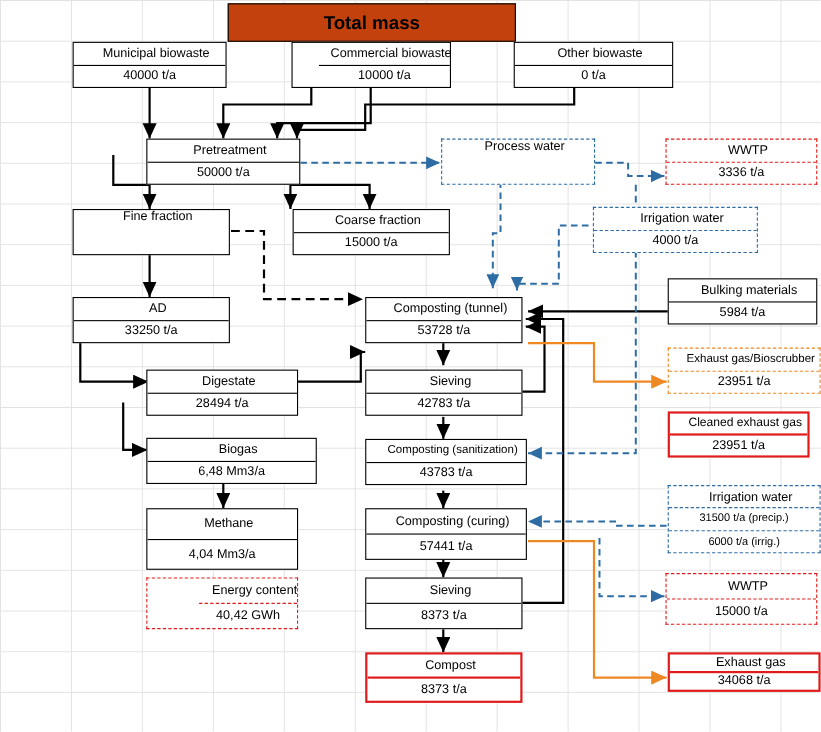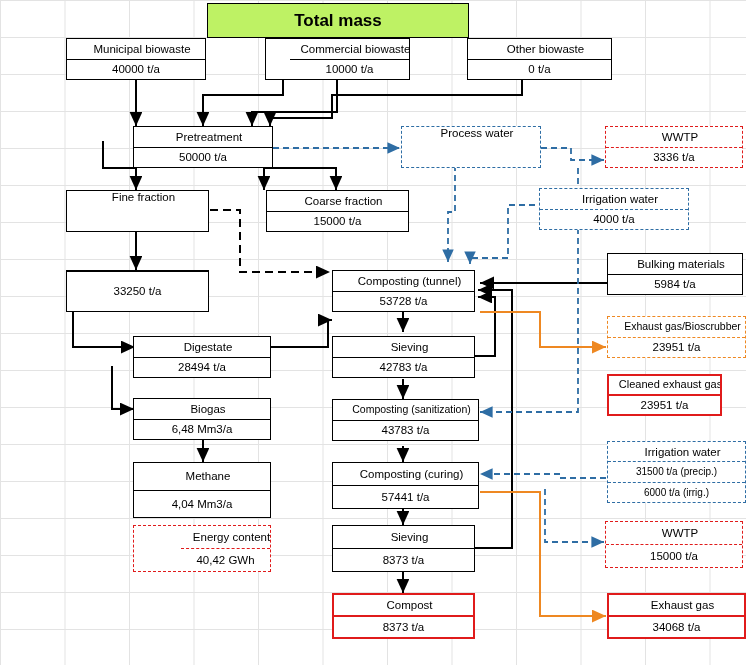--- a/index.html
+++ b/index.html
@@ -35,21 +35,21 @@
     text-align:center;
     line-height:1.05;
     white-space:nowrap;
   }
   .node .t{font-size:11.5px;color:#000;margin-left:12px;}
   .node .v{font-size:11.5px;color:#000;border-top:1.5px solid #000;}
 
   
   .title{
     position:absolute;
-    background:#bef264;
+    background:#c2410c;
     border:1.5px solid #000;
     display:flex;align-items:center;justify-content:center;
     font-size:17px;font-weight:bold;color:#000;
     z-index:2;
   }
   
   .blue{border:1.7px dashed #2e6da4;}
   .blue .v{border-top:1.7px dashed #2e6da4;}
   
   .red{border:1.7px dashed #e01b1b;}
@@ -193,20 +193,21 @@
 <div class="node" style="left:266px;top:190px;width:143px;height:42px;">
   <div class="t">Coarse fraction</div>
   <div class="v">15000 t/a</div>
 </div>
 <div class="node blue" style="left:539px;top:188px;width:150px;height:42px;">
   <div class="t">Irrigation water</div>
   <div class="v">4000 t/a</div>
 </div>
 
 <div class="node" style="left:66px;top:270px;width:143px;height:42px;">
+  <div class="t">AD</div>
   <div class="v">33250 t/a</div>
 </div>
 <div class="node" style="left:332px;top:270px;width:143px;height:42px;">
   <div class="t">Composting (tunnel)</div>
   <div class="v">53728 t/a</div>
 </div>
 <div class="node" style="left:607px;top:253px;width:136px;height:42px;">
   <div class="t">Bulking materials</div>
   <div class="v">5984 t/a</div>
 </div>
@@ -217,29 +218,29 @@
 </div>
 <div class="node" style="left:332px;top:336px;width:143px;height:42px;">
   <div class="t">Sieving</div>
   <div class="v">42783 t/a</div>
 </div>
 <div class="node orange" style="left:607px;top:316px;width:139px;height:42px;">
   <div class="t" style="font-size:10.5px;">Exhaust gas/Bioscrubber</div>
   <div class="v">23951 t/a</div>
 </div>
 
-<div class="node" style="left:133px;top:398px;width:138px;height:42px;">
+<div class="node" style="left:133px;top:398px;width:155px;height:42px;">
   <div class="t">Biogas</div>
   <div class="v">6,48  Mm3/a</div>
 </div>
 <div class="node" style="left:332px;top:399px;width:147px;height:42px;">
   <div class="t" style="font-size:10.5px;">Composting (sanitization)</div>
   <div class="v">43783 t/a</div>
 </div>
-<div class="node sred" style="left:607px;top:374px;width:115px;height:42px;">
+<div class="node sred" style="left:607px;top:374px;width:129px;height:42px;">
   <div class="t" style="font-size:11px;">Cleaned exhaust gas</div>
   <div class="v">23951 t/a</div>
 </div>
 
 <div class="node" style="left:133px;top:462px;width:138px;height:56px;">
   <div class="t">Methane</div>
   <div class="v">4,04  Mm3/a</div>
 </div>
 <div class="node" style="left:332px;top:462px;width:147px;height:47px;">
   <div class="t">Composting (curing)</div>
@@ -261,16 +262,16 @@
 </div>
 <div class="node red" style="left:605px;top:521px;width:138px;height:47px;">
   <div class="t">WWTP</div>
   <div class="v">15000 t/a</div>
 </div>
 
 <div class="node sred" style="left:332px;top:593px;width:143px;height:46px;">
   <div class="t">Compost</div>
   <div class="v">8373 t/a</div>
 </div>
-<div class="node sred" style="left:607px;top:593px;width:139px;height:46px;">
+<div class="node sred" style="left:607px;top:593px;width:139px;height:36px;">
   <div class="t">Exhaust gas</div>
   <div class="v">34068 t/a</div>
 </div>
 
 </body></html>

